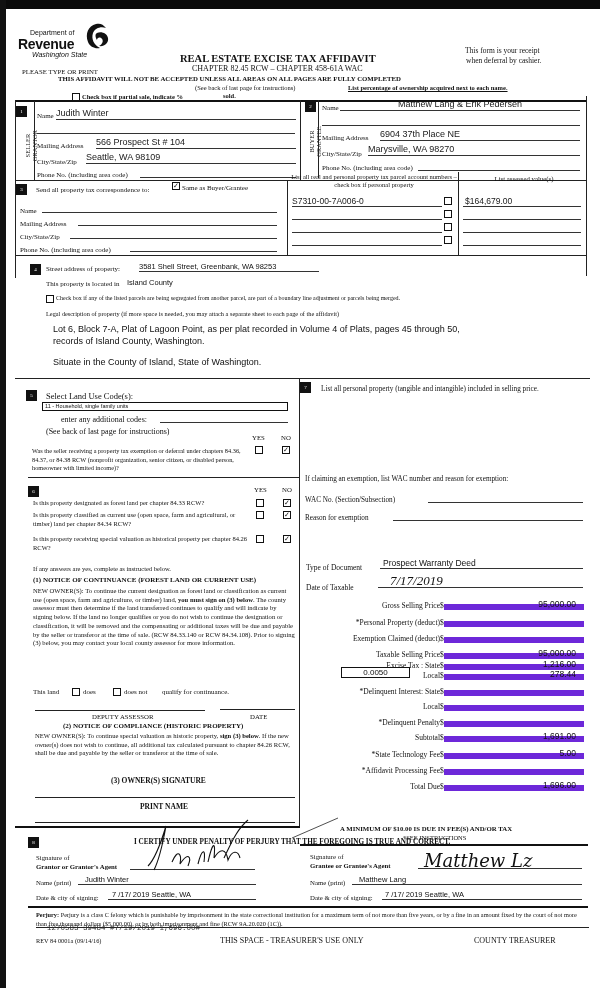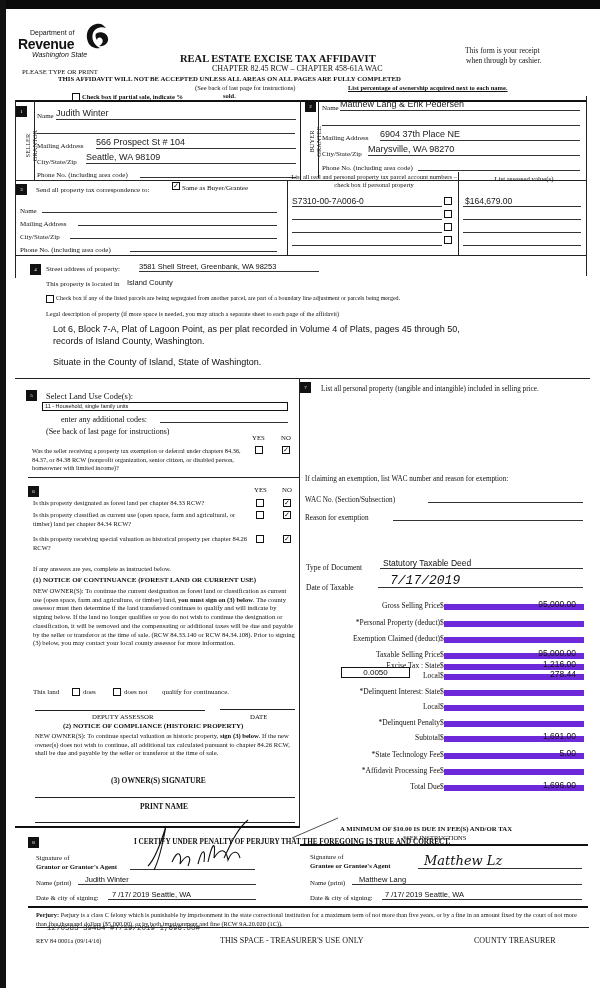--- a/index.html
+++ b/index.html
@@ -13,42 +13,42 @@
   .vline { position: absolute; width: 1px; background: #222; }
   .thick { height: 1.5px; background: #111; }
   .secnum { position: absolute; width: 11px; height: 11px; background: #111; color: #fff; font-size: 5px; text-align: center; line-height: 11px; font-family: "Liberation Serif", serif; }
   .cb { position: absolute; width: 8px; height: 8px; border: 1px solid #111; background: #fff; font-size: 7px; line-height: 6px; text-align: center; font-family: "DejaVu Sans", sans-serif; }
   .fill { font-family: "Liberation Sans", sans-serif; font-size: 9px; color: #1a1a1a; }
   .uline { border-bottom: 1px solid #333; }
   .lbl { font-size: 7px; white-space: nowrap; }
   .amt-row { position: absolute; left: 300px; width: 300px; height: 12px; }
   .amt-label { position: absolute; right: 160px; font-size: 7.5px; white-space: nowrap; text-align: right; }
   .amt-line { position: absolute; left: 144px; width: 140px; height: 11px; border-bottom: 6px solid #6d28d9; text-align: right; font-family: "Liberation Sans", sans-serif; font-size: 8.5px; padding-right: 8px; line-height: 11px; }
-  .hand { font-family: Liberation Mono, monospace; font-style: italic; font-size: 13px; color: #111; }
+  .hand { font-family: Liberation Serif, serif; font-style: italic; font-size: 13px; color: #111; }
   .sig { font-family: "DejaVu Serif", serif; font-style: italic; color: #111; }
 </style>
 </head>
 <body>
 
 <div class="abs topbar"></div>
 <div class="abs leftbar"></div>
 
 <div class="abs" style="left:18px;top:29px;width:90px;height:30px;">
   <div class="abs sans" style="left:12px;top:0;font-size:7px;">Department of</div>
   <div class="abs sans" style="left:0;top:7px;font-size:14px;font-weight:bold;letter-spacing:-0.3px;">Revenue</div>
   <div class="abs sans" style="left:14px;top:22px;font-size:7px;font-style:italic;">Washington State</div>
   <svg class="abs" style="left:64px;top:-8px;" width="30" height="30" viewBox="0 0 30 30">
     <path d="M14 3 C6 5 3 13 6 21 C8 26 13 28 18 27 C12 24 9 18 11 12 C13 7 19 5 24 7 C21 3 18 2 14 3 Z" fill="#111"></path>
     <path d="M15 12 C19 10 25 12 26 17 C27 22 22 26 17 25 C21 23 22 19 19 17 C17 16 15 17 15 19 C13 16 13 13 15 12 Z" fill="#111"></path>
   </svg>
 </div>
 <div class="abs" style="left:180px;top:53px;font-size:10.5px;font-weight:bold;">REAL ESTATE EXCISE TAX AFFIDAVIT</div>
-<div class="abs" style="left:192px;top:64px;font-size:8px;margin-left:20px;">CHAPTER 82.45 RCW – CHAPTER 458-61A WAC</div>
+<div class="abs" style="left:192px;top:64px;font-size:8px;">CHAPTER 82.45 RCW – CHAPTER 458-61A WAC</div>
 <div class="abs" style="left:465px;top:46px;font-size:7.5px;">This form is your receipt</div>
-<div class="abs" style="left:466px;top:56px;font-size:7.5px;">when through by cashier.</div>
+<div class="abs" style="left:466px;top:56px;font-size:7.5px;">when deferral by cashier.</div>
 <div class="abs" style="left:22px;top:68px;font-size:6.8px;">PLEASE TYPE OR PRINT</div>
 <div class="abs" style="left:58px;top:75px;font-size:6.8px;font-weight:bold;">THIS AFFIDAVIT WILL NOT BE ACCEPTED UNLESS ALL AREAS ON ALL PAGES ARE FULLY COMPLETED</div>
 <div class="abs" style="left:195px;top:84px;font-size:6.5px;">(See back of last page for instructions)</div>
 <div class="abs" style="left:348px;top:84px;font-size:6.5px;font-weight:bold;text-decoration:underline;">List percentage of ownership acquired next to each name.</div>
 <div class="cb" style="left:72px;top:93px;"></div>
 <div class="abs" style="left:82px;top:93px;font-size:6.5px;font-weight:bold;text-decoration:underline;">Check box if partial sale, indicate %</div>
 <div class="abs" style="left:223px;top:92px;font-size:6.5px;font-weight:bold;">sold.</div>
 
 <div class="hline thick" style="left:15px;top:100px;width:572px;"></div>
 <div class="vline" style="left:15px;top:100px;height:178px;"></div>
@@ -72,21 +72,21 @@
 
 <div class="vline" style="left:300px;top:100px;height:80px;"></div>
 
 <div class="secnum" style="left:305px;top:101px;">2</div>
 <div class="abs" style="left:304px;top:126px;width:14px;height:38px;">
   <div style="position:absolute;left:-13px;top:12px;transform:rotate(-90deg);font-size:6.5px;width:40px;text-align:center;">BUYER</div>
   <div style="position:absolute;left:-6px;top:12px;transform:rotate(-90deg);font-size:6.5px;width:40px;text-align:center;">GRANTEE</div>
 </div>
 <div class="vline" style="left:318px;top:100px;height:78px;"></div>
 <div class="abs lbl" style="left:322px;top:104px;">Name</div>
-<div class="abs uline fill" style="left:340px;top:99px;width:240px;height:12px;">Matthew Lang &amp; Erik Pedersen</div>
+<div class="abs uline fill" style="left:340px;top:99px;width:240px;height:12px;text-align:center;">Matthew Lang &amp; Erik Pedersen</div>
 <div class="abs uline" style="left:322px;top:114px;width:258px;height:12px;"></div>
 <div class="abs lbl" style="left:322px;top:134px;">Mailing Address</div>
 <div class="abs uline fill" style="left:380px;top:129px;width:200px;height:12px;">6904 37th Place NE</div>
 <div class="abs lbl" style="left:322px;top:150px;">City/State/Zip</div>
 <div class="abs uline fill" style="left:368px;top:144px;width:212px;height:12px;">Marysville, WA 98270</div>
 <div class="abs lbl" style="left:322px;top:164px;">Phone No. (including area code)</div>
 <div class="abs uline" style="left:418px;top:162px;width:162px;height:9px;"></div>
 
 <div class="hline" style="left:15px;top:180px;width:571px;"></div>
 
@@ -192,21 +192,21 @@
 <div class="hline" style="left:35px;top:822px;width:260px;"></div>
 
 <div class="secnum" style="left:300px;top:382px;">7</div>
 <div class="abs" style="left:318px;top:383px;width:270px;font-size:7.2px;line-height:12px;text-indent:3px;">List all personal property (tangible and intangible) included in selling price.</div>
 <div class="abs" style="left:305px;top:475px;font-size:7.2px;white-space:nowrap;">If claiming an exemption, list WAC number and reason for exemption:</div>
 <div class="abs" style="left:305px;top:496px;font-size:7.2px;">WAC No. (Section/Subsection)</div>
 <div class="abs uline" style="left:428px;top:494px;width:155px;height:9px;"></div>
 <div class="abs" style="left:305px;top:514px;font-size:7.2px;">Reason for exemption</div>
 <div class="abs uline" style="left:393px;top:512px;width:190px;height:9px;"></div>
 <div class="abs" style="left:306px;top:563px;font-size:7.5px;">Type of Document</div>
-<div class="abs uline sans" style="left:380px;top:558px;width:203px;height:11px;font-size:8.5px;padding-left:3px;">Statutory Taxable Deed</div>
+<div class="abs uline sans" style="left:380px;top:558px;width:203px;height:11px;font-size:8.5px;padding-left:3px;">Prospect Warranty Deed</div>
 <div class="abs" style="left:306px;top:583px;font-size:7.5px;">Date of Taxable</div>
 <div class="abs uline hand" style="left:378px;top:574px;width:205px;height:14px;padding-left:12px;line-height:14px;">7/17/2019</div>
 
 <div id="amount-rows">
     <div class="amt-row" style="top:601px;">
          <div class="amt-label" style="top:0;">Gross Selling Price</div>
          <div class="abs" style="left:140px;top:0;font-size:7.5px;">$</div>
          <div class="amt-line" style="top:-2px;">95,000.00</div>
        </div>
     <div class="amt-row" style="top:618px;">
@@ -290,21 +290,21 @@
 <svg class="abs" style="left:128px;top:818px;" width="130" height="60">
   <path d="M20 48 C28 40 35 18 38 8 M38 8 C34 30 30 44 26 52 M44 44 C50 30 54 36 52 46 C60 34 64 38 60 48 M70 46 C74 30 78 30 76 44 M80 44 C84 26 88 20 86 40 C92 30 98 30 100 42 C104 32 110 32 112 40 M96 40 C102 28 108 12 120 2" stroke="#111" stroke-width="1.1" fill="none"></path>
 </svg>
 <div class="abs" style="left:36px;top:879px;font-size:6.8px;">Name (print)</div>
 <div class="abs uline sans" style="left:78px;top:875px;width:178px;height:10px;font-size:7.5px;padding-left:7px;">Judith Winter</div>
 <div class="abs" style="left:36px;top:894px;font-size:6.8px;">Date &amp; city of signing:</div>
 <div class="abs uline sans" style="left:108px;top:890px;width:148px;height:10px;font-size:7.5px;padding-left:4px;">7 /17/ 2019 Seattle, WA</div>
 
 <div class="abs" style="left:310px;top:853px;font-size:6.8px;">Signature of</div>
 <div class="abs" style="left:310px;top:862px;font-size:6.8px;font-weight:bold;">Grantee or Grantee's Agent</div>
-<div class="abs uline sig" style="left:418px;top:855px;width:164px;height:14px;font-size:13px;padding-left:6px;line-height:12px;">Matthew Lz</div>
+<div class="abs uline sig" style="left:418px;top:855px;width:164px;height:14px;font-size:18px;padding-left:6px;line-height:12px;">Matthew Lz</div>
 <div class="abs" style="left:310px;top:879px;font-size:6.8px;">Name (print)</div>
 <div class="abs uline sans" style="left:352px;top:875px;width:230px;height:10px;font-size:7.5px;padding-left:7px;">Matthew Lang</div>
 <div class="abs" style="left:310px;top:894px;font-size:6.8px;">Date &amp; city of signing:</div>
 <div class="abs uline sans" style="left:382px;top:890px;width:200px;height:10px;font-size:7.5px;padding-left:3px;">7 /17/ 2019 Seattle, WA</div>
 
 <div class="hline thick" style="left:28px;top:906px;width:560px;"></div>
 
 <div class="abs" style="left:36px;top:910px;width:553px;font-size:6.3px;line-height:9px;"><b>Perjury:</b> <span>Perjury is a class C felony which is punishable by imprisonment in the state correctional institution for a maximum term of not more than five years, or by a fine in an amount fixed by the court of not more than five thousand dollars ($5,000.00), or by both imprisonment and fine (RCW 9A.20.020 (1C)).</span></div>
 <div class="hline" style="left:36px;top:927px;width:553px;"></div>
 <div class="abs" style="left:47px;top:924px;font-family:'Liberation Mono',monospace;font-size:7.5px;color:#333;white-space:nowrap;">1270583 39484 #7/19/2019 1,696.00#</div>

